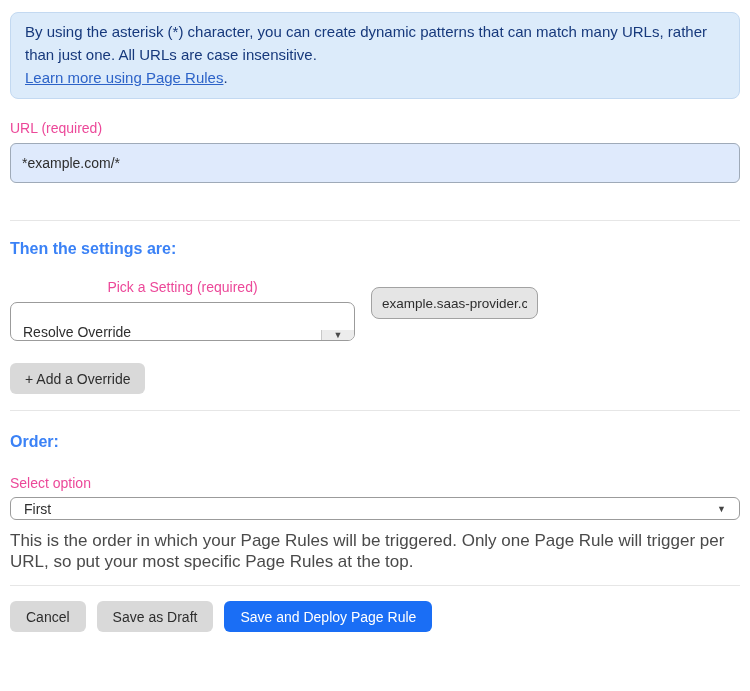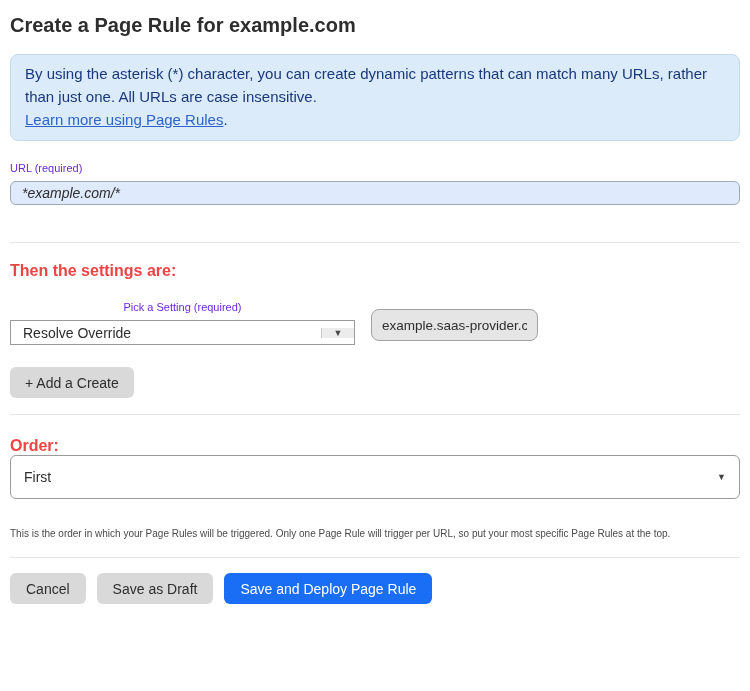--- a/index.html
+++ b/index.html
@@ -26,53 +26,52 @@
     border: 1px solid #c3d9f1;
     border-radius: 8px;
     padding: 7px 14px 9px 14px;
     color: #17397c;
     font-size: 15px;
     line-height: 23px;
   }
   .info-heading { font-weight: 700; }
   .info-link { color: #2d63c8; text-decoration: underline; cursor: pointer; }
 
-  .field-label { font-size: 11px; color: #6d28d9; }
+  .field-label { font-size: 14px; color: #ec4899; }
   .url-label { margin: 21px 0 7px 0; }
   .url-input {
     display: block;
     width: 730px;
-    height: 24px;
+    height: 40px;
     background: #dfeafc;
     border: 1px solid #9faab8;
     border-radius: 6px;
     padding: 0 11px;
     font-size: 14px;
     color: #2e2e2e;
     font-family: "Liberation Sans", sans-serif;
-    font-style: italic;
   }
 
   .divider { border: 0; border-top: 1px solid #e6e6e6; margin: 0; }
   .divider-1 { margin-top: 37px; }
   .divider-2 { margin-top: 16px; }
   .divider-3 { margin-top: 13px; }
 
-  .section-heading { font-size: 16px; font-weight: 700; color: #ef4444; margin: 0; }
+  .section-heading { font-size: 16px; font-weight: 700; color: #3b82f6; margin: 0; }
   .settings-heading { margin-top: 19px; }
   .order-heading { margin-top: 22px; }
 
   .settings-row { display: flex; align-items: flex-start; margin-top: 21px; }
   .pick-label { margin: 0 0 7px 0; text-align: center; }
   .combobox {
-    width: 345px; height: 25px;
+    width: 345px; height: 39px;
     border: 1px solid #9b9b9b;
-    border-radius: 0;
+    border-radius: 7px;
     background: #fff;
-    display: flex; align-items: center;
+    display: flex; align-items: flex-end;
     overflow: hidden;
     cursor: pointer;
   }
   .combobox-value { flex: 1; display: flex; align-items: center; padding: 0 12px; font-size: 14px; color: #2e2e2e; }
   .combobox-caret {
     width: 33px;
     background: #ececec;
     border-left: 1px solid #c8c8c8;
     display: flex; align-items: center; justify-content: center;
     color: #4a4a4a; font-size: 9px;
@@ -102,36 +101,36 @@
     border: 0;
     border-radius: 6px;
     font-size: 14px;
     color: #2e2e2e;
     font-family: "Liberation Sans", sans-serif;
     cursor: pointer;
   }
 
   .select-label { margin: 24px 0 6px 0; }
   .select-box {
-    width: 730px; height: 44px;
+    width: 730px; height: 23px;
     border: 1px solid #9b9b9b;
     border-radius: 6px;
     background: #fff;
     display: flex; align-items: center; justify-content: space-between;
     padding: 0 13px;
     font-size: 14px;
     color: #2e2e2e;
     cursor: pointer;
   }
   .select-caret { color: #444; font-size: 9px; }
 
   .help-text {
-    margin-top: 24px;
+    margin-top: 10px;
     width: 730px;
-    font-size: 10px;
+    font-size: 17px;
     line-height: 21px;
     color: #4a4a4a;
   }
 
   .footer { margin-top: 15px; display: flex; gap: 11px; }
   .btn {
     height: 31px;
     border: 0;
     border-radius: 6px;
     font-size: 14px;
@@ -140,21 +139,20 @@
     cursor: pointer;
   }
   .btn-gray { background: #d9d9d9; color: #2e2e2e; }
   .btn-primary { background: #1a6ef5; color: #ffffff; }
 </style>
 </head>
 <body>
 
 <div class="container">
 
-  <h1 class="page-title">Create a Page Rule for example.com</h1>
 
   <div class="info-box">
     <div><span>By using the asterisk (*) character, you can create dynamic patterns that can match many URLs, rather than just one. All URLs are case insensitive.</span></div>
     <div><a class="info-link">Learn more using Page Rules</a><span>.</span></div>
   </div>
 
   <div class="field-label url-label">URL (required)</div>
   <input class="url-input" type="text" value="*example.com/*" style="">
 
   <hr class="divider divider-1">
@@ -169,26 +167,27 @@
         <div class="combobox-caret">
             <span>▼</span>
           </div>
       </div>
     </div>
     <div class="col-right">
       <input class="value-input" type="text" value="example.saas-provider.c" style="">
     </div>
   </div>
 
-  <button class="add-setting-btn">+ Add a Create</button>
+  <button class="add-setting-btn">+ Add a Override</button>
 
   <hr class="divider divider-2">
 
   <h2 class="section-heading order-heading">Order:</h2>
 
+  <div class="field-label select-label">Select option</div>
   <div class="select-box">
     <span>First</span>
     <span class="select-caret">▼</span>
   </div>
 
   <div class="help-text">This is the order in which your Page Rules will be triggered. Only one Page Rule will trigger per URL, so put your most specific Page Rules at the top.</div>
 
   <hr class="divider divider-3">
 
   <div class="footer">

